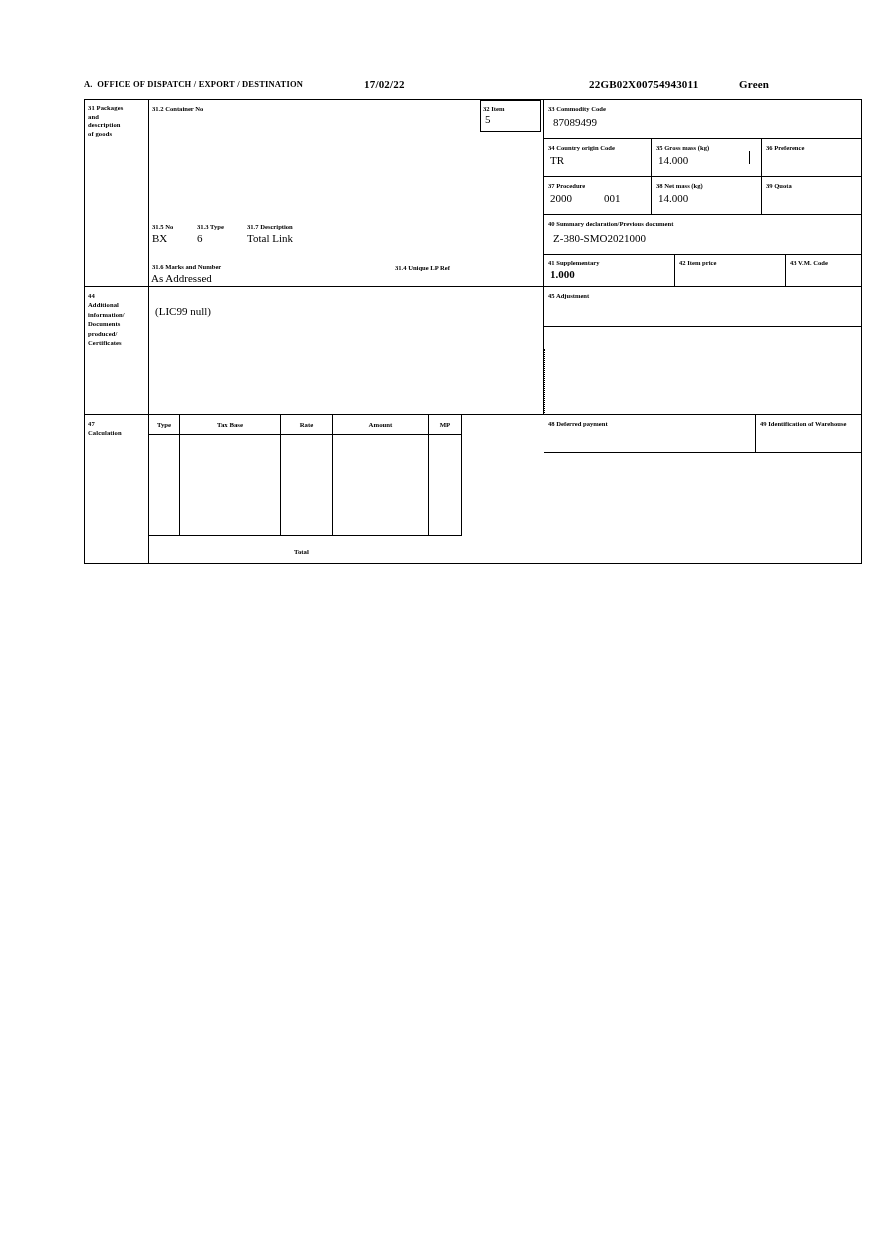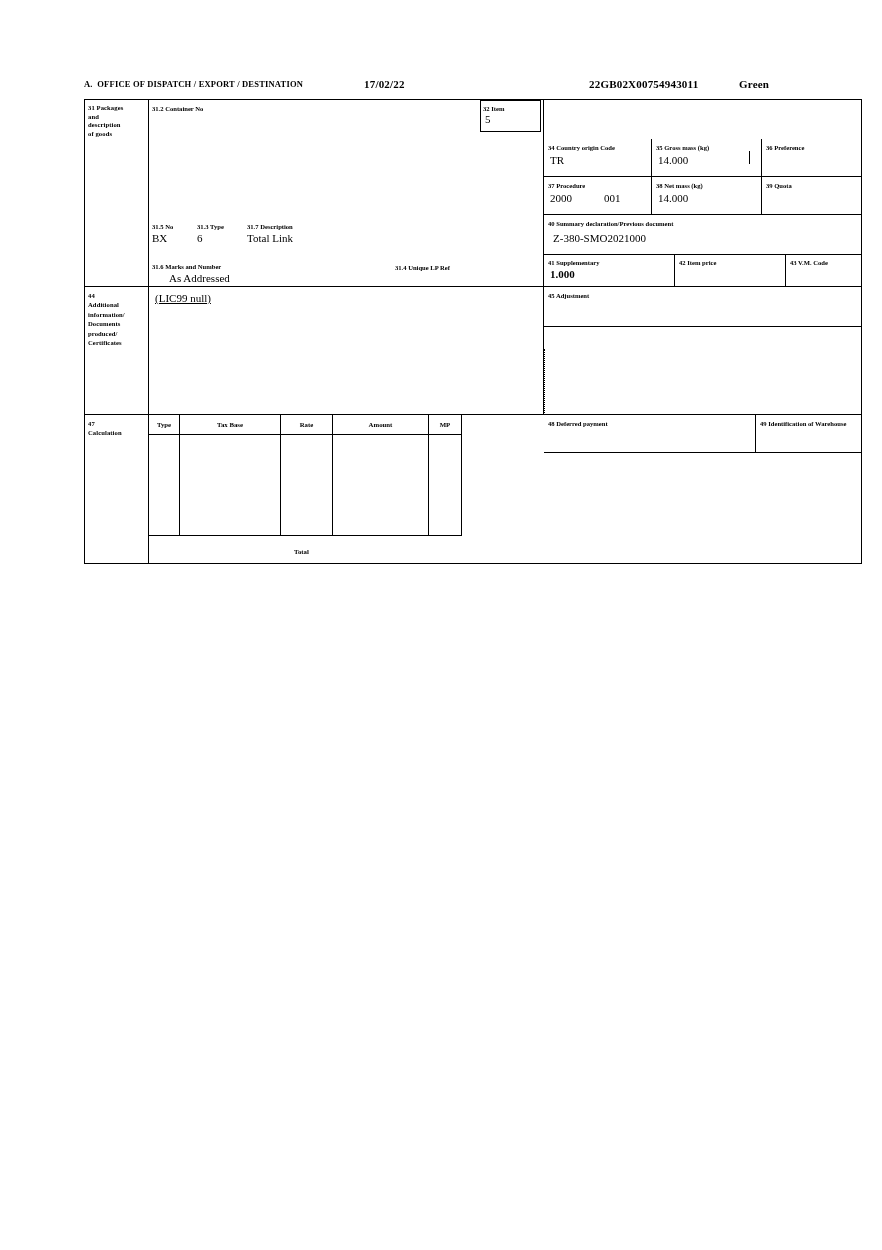--- a/index.html
+++ b/index.html
@@ -150,30 +150,34 @@
       <div class="inner-label" style="left:3px; top:122px;">31.5 No</div>
       <div class="inner-label" style="left:48px; top:122px;">31.3 Type</div>
       <div class="inner-label" style="left:98px; top:122px;">31.7 Description</div>
 
       <div class="val" style="position:absolute; left:3px; top:132px;">BX</div>
       <div class="val" style="position:absolute; left:48px; top:132px;">6</div>
       <div class="val" style="position:absolute; left:98px; top:132px;">Total Link</div>
 
       <div class="inner-label" style="left:3px; top:162px;">31.6 Marks and Number</div>
       <div class="inner-label" style="left:246px; top:163px;">31.4 Unique LP Ref</div>
-      <div class="val" style="position:absolute; left:20px; top:172px;text-align:right;">As Addressed</div>
+      <div class="val" style="position:absolute; left:2px; top:172px;text-align:right;">As Addressed</div>
       <div class="val" style="position:absolute; left:246px; top:172px;"></div>
     </div>
 
     <div class="cell br bb" id="box32">
       <div class="inner-label" style="left:3px; top:4px;">32 Item</div>
       <div class="val" style="position:absolute; left:5px; top:13px;">5</div>
       <div style="position:absolute; left:0; top:0; width:61px; height:32px; border:1px solid #000; box-sizing:border-box;"></div>
     </div>
 
+    <div class="cell bb" style="left:459px; top:0; width:317px; height:39px;">
+      <div class="inner-label" style="left:4px; top:4px;">33 Commodity Code</div>
+      <div class="val" style="position:absolute; left:9px; top:16px;">87089499</div>
+    </div>
 
     <div class="cell bb br" style="left:459px; top:39px; width:108px; height:38px;">
       <div class="inner-label" style="left:4px; top:4px;">34 Country origin Code</div>
       <div class="val" style="position:absolute; left:6px; top:15px;">TR</div>
     </div>
     <div class="cell bb br" style="left:567px; top:39px; width:110px; height:38px;">
       <div class="inner-label" style="left:4px; top:4px;">35 Gross mass (kg)</div>
       <div class="val" style="position:absolute; left:6px; top:15px;">14.000</div>
       <div style="position:absolute; left:97px; top:12px; width:1px; height:13px; background:#000;"></div>
     </div>
@@ -217,21 +221,21 @@
     <div class="cell br bb" style="left:0; top:187px; width:64px; height:128px;">
       <div class="lbl pad" style="padding-top:4px; line-height:9.4px;">44
 Additional
 information/
 Documents
 produced/
 Certificates</div>
     </div>
 
     <div class="cell br bb" style="left:64px; top:187px; width:395px; height:128px;">
-      <div class="val" style="position:absolute; left:6px; top:5px;text-decoration:underline;">(LIC99 null)</div>
+      <div class="val" style="position:absolute; left:6px; top:18px;">(LIC99 null)</div>
     </div>
 
     <div class="cell bb" style="left:459px; top:187px; width:317px; height:40px;">
       <div class="inner-label" style="left:4px; top:4px;">45 Adjustment</div>
       <div class="val" style="position:absolute; left:6px; top:16px;"></div>
     </div>
 
     <div class="cell bb" style="left:459px; top:227px; width:317px; height:88px;">
       <div class="cell" style="left:0; top:0; width:146px; height:88px;"></div>
     </div>

